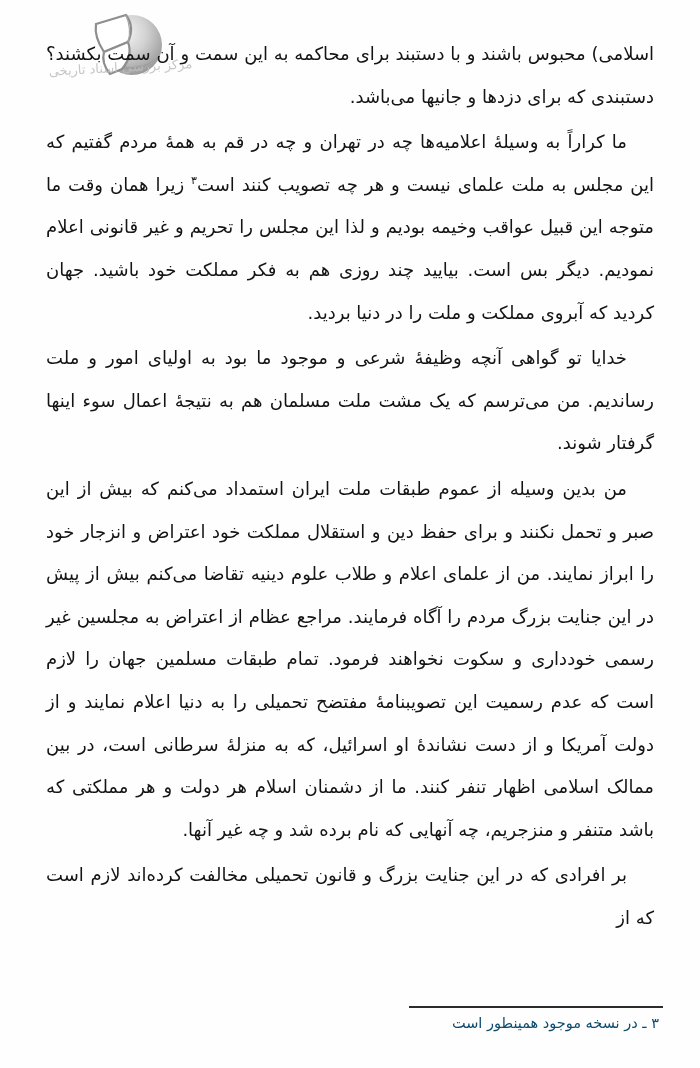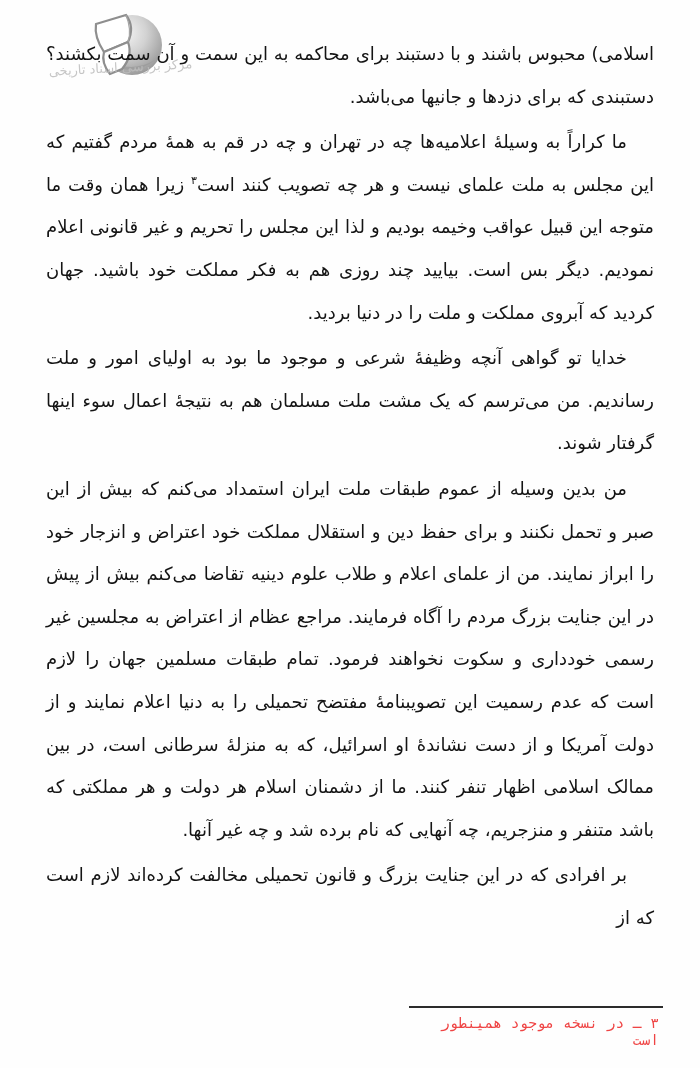--- a/index.html
+++ b/index.html
@@ -83,23 +83,22 @@
   }
   .fn-rule {
     border-top: 2px solid #2c2c2c;
     height: 0;
     width: 100%;
   }
   .fn-text {
     padding-top: 7px;
     padding-right: 4px;
     font-size: 14.5px;
-    color: #ef4444;
+    color: #0c4a6e;
     direction: rtl;
-    font-family: Liberation Mono, monospace;
   }
 </style>
 </head>
 <body>
 
 <div class="page">
 
   <div class="logo">
     <svg width="104" height="76" viewBox="0 0 104 76" xmlns="http://www.w3.org/2000/svg">
       <defs>

